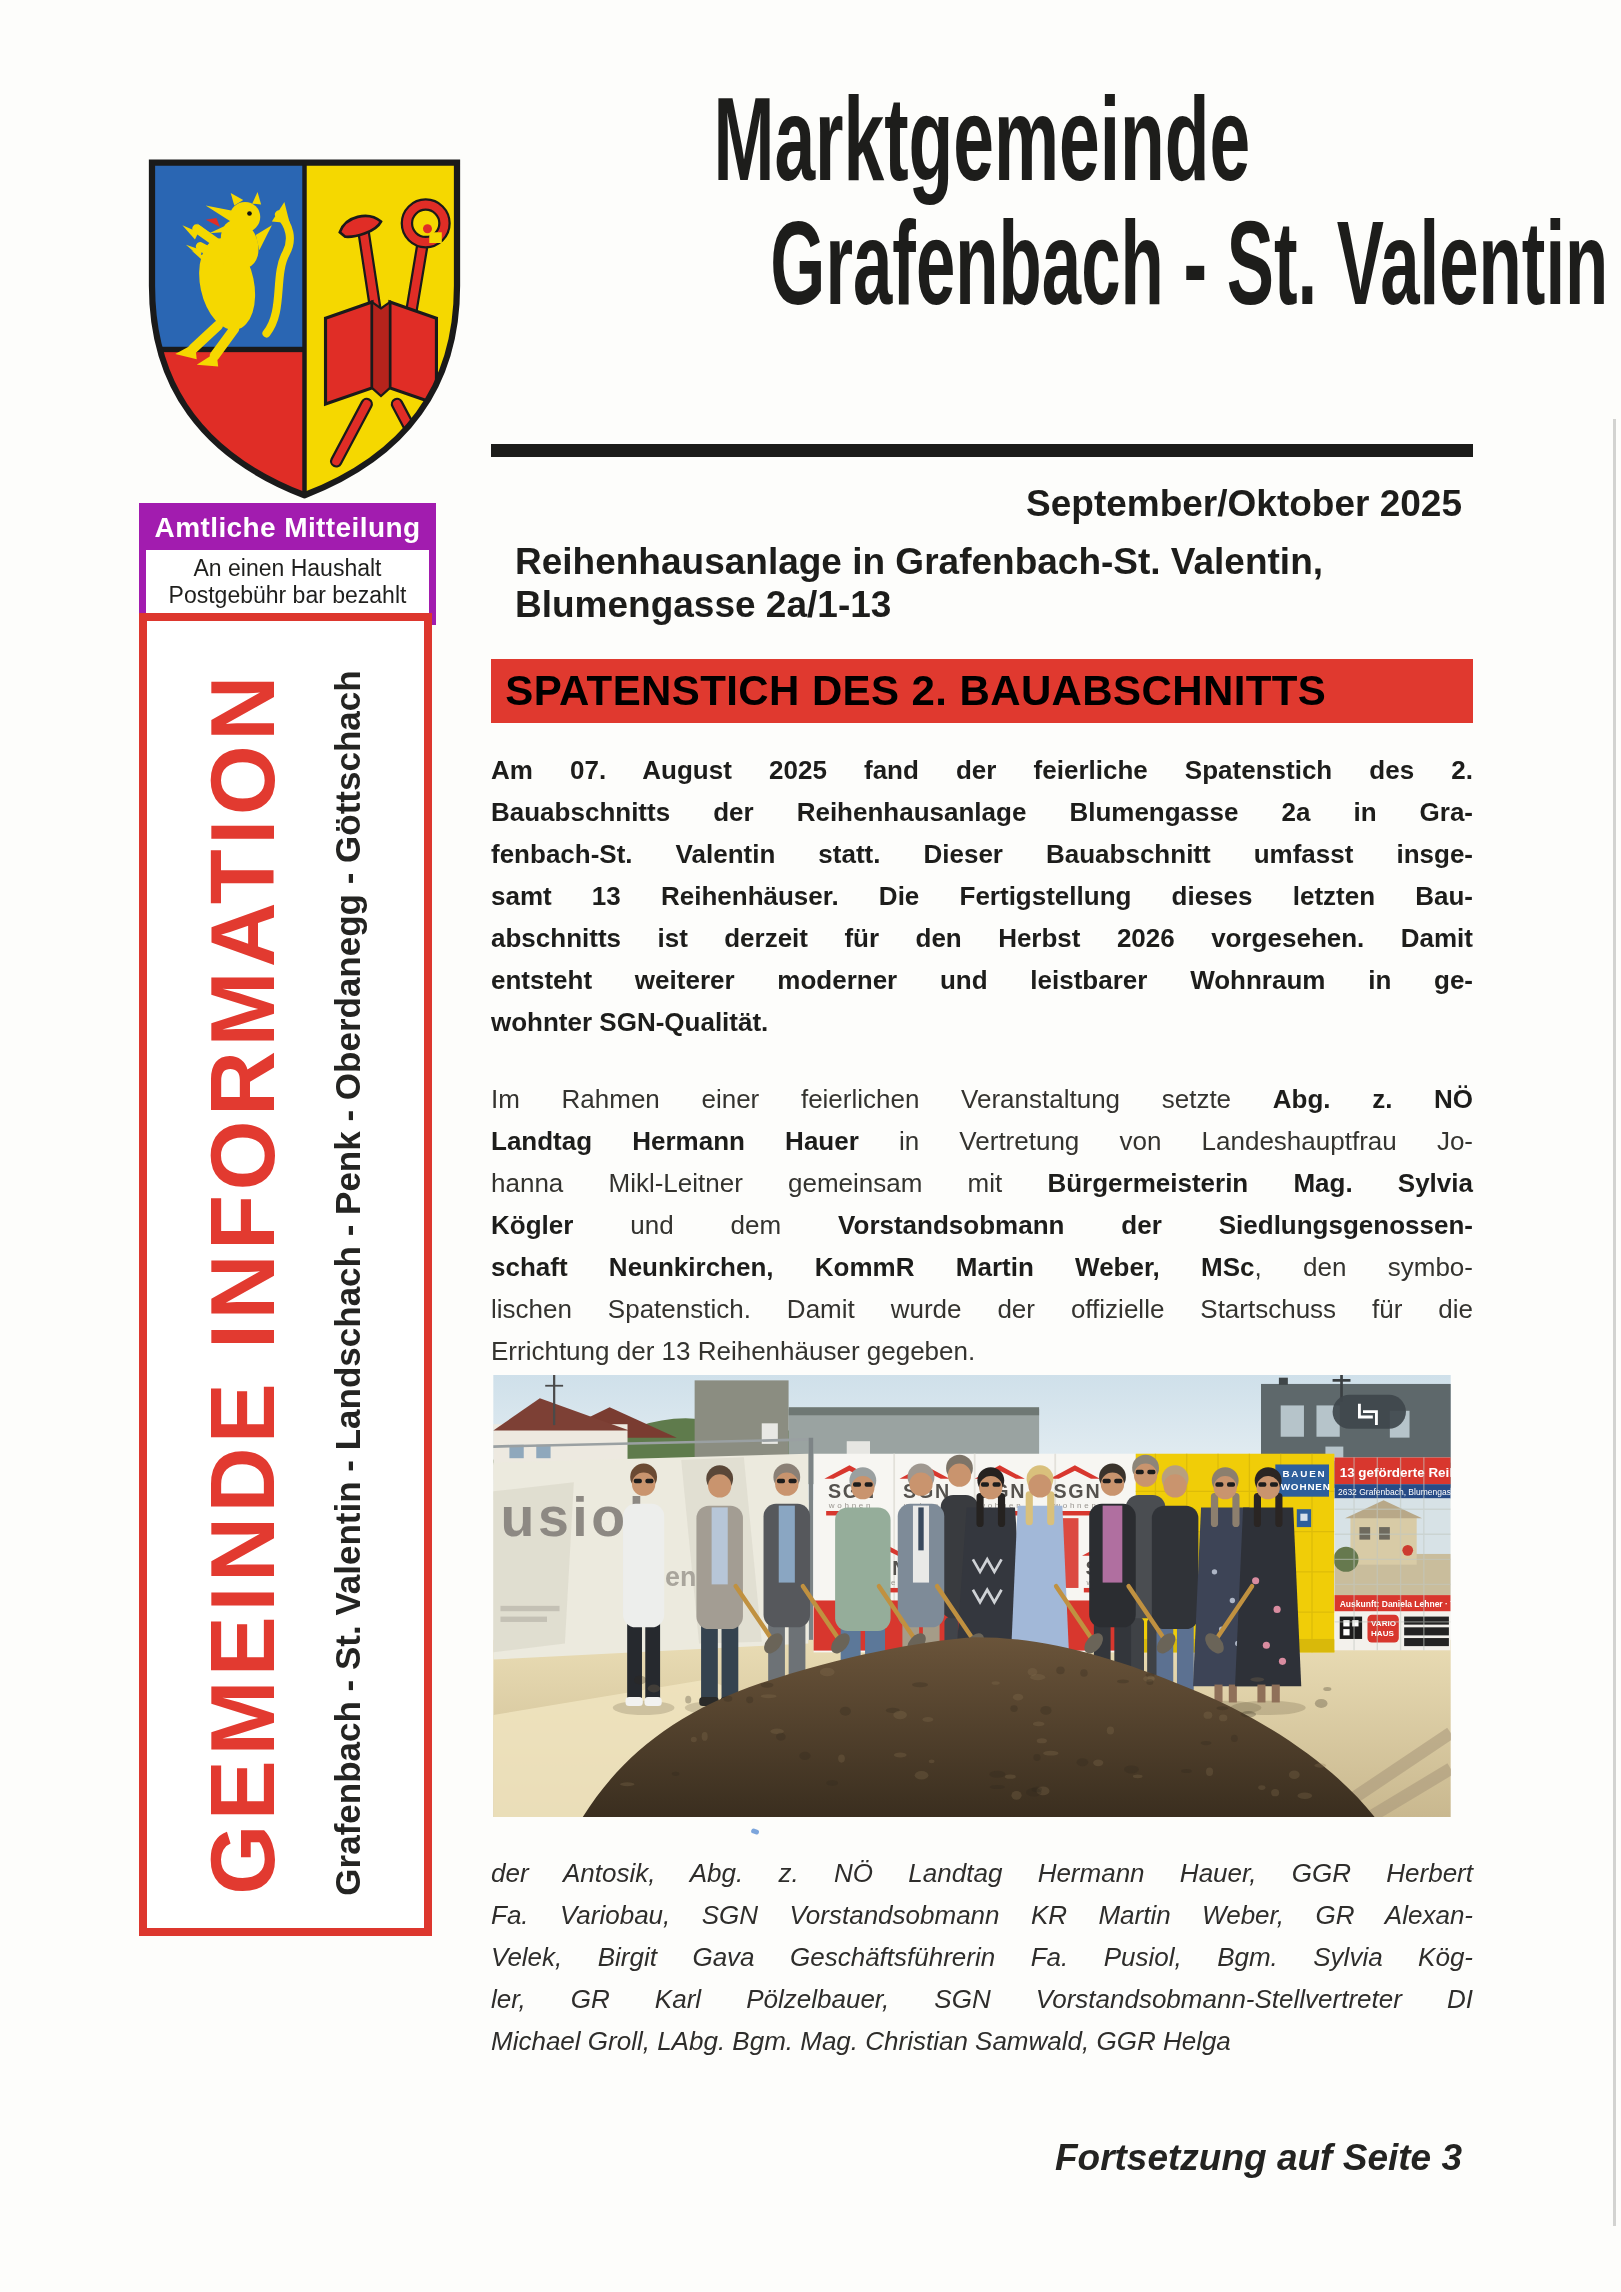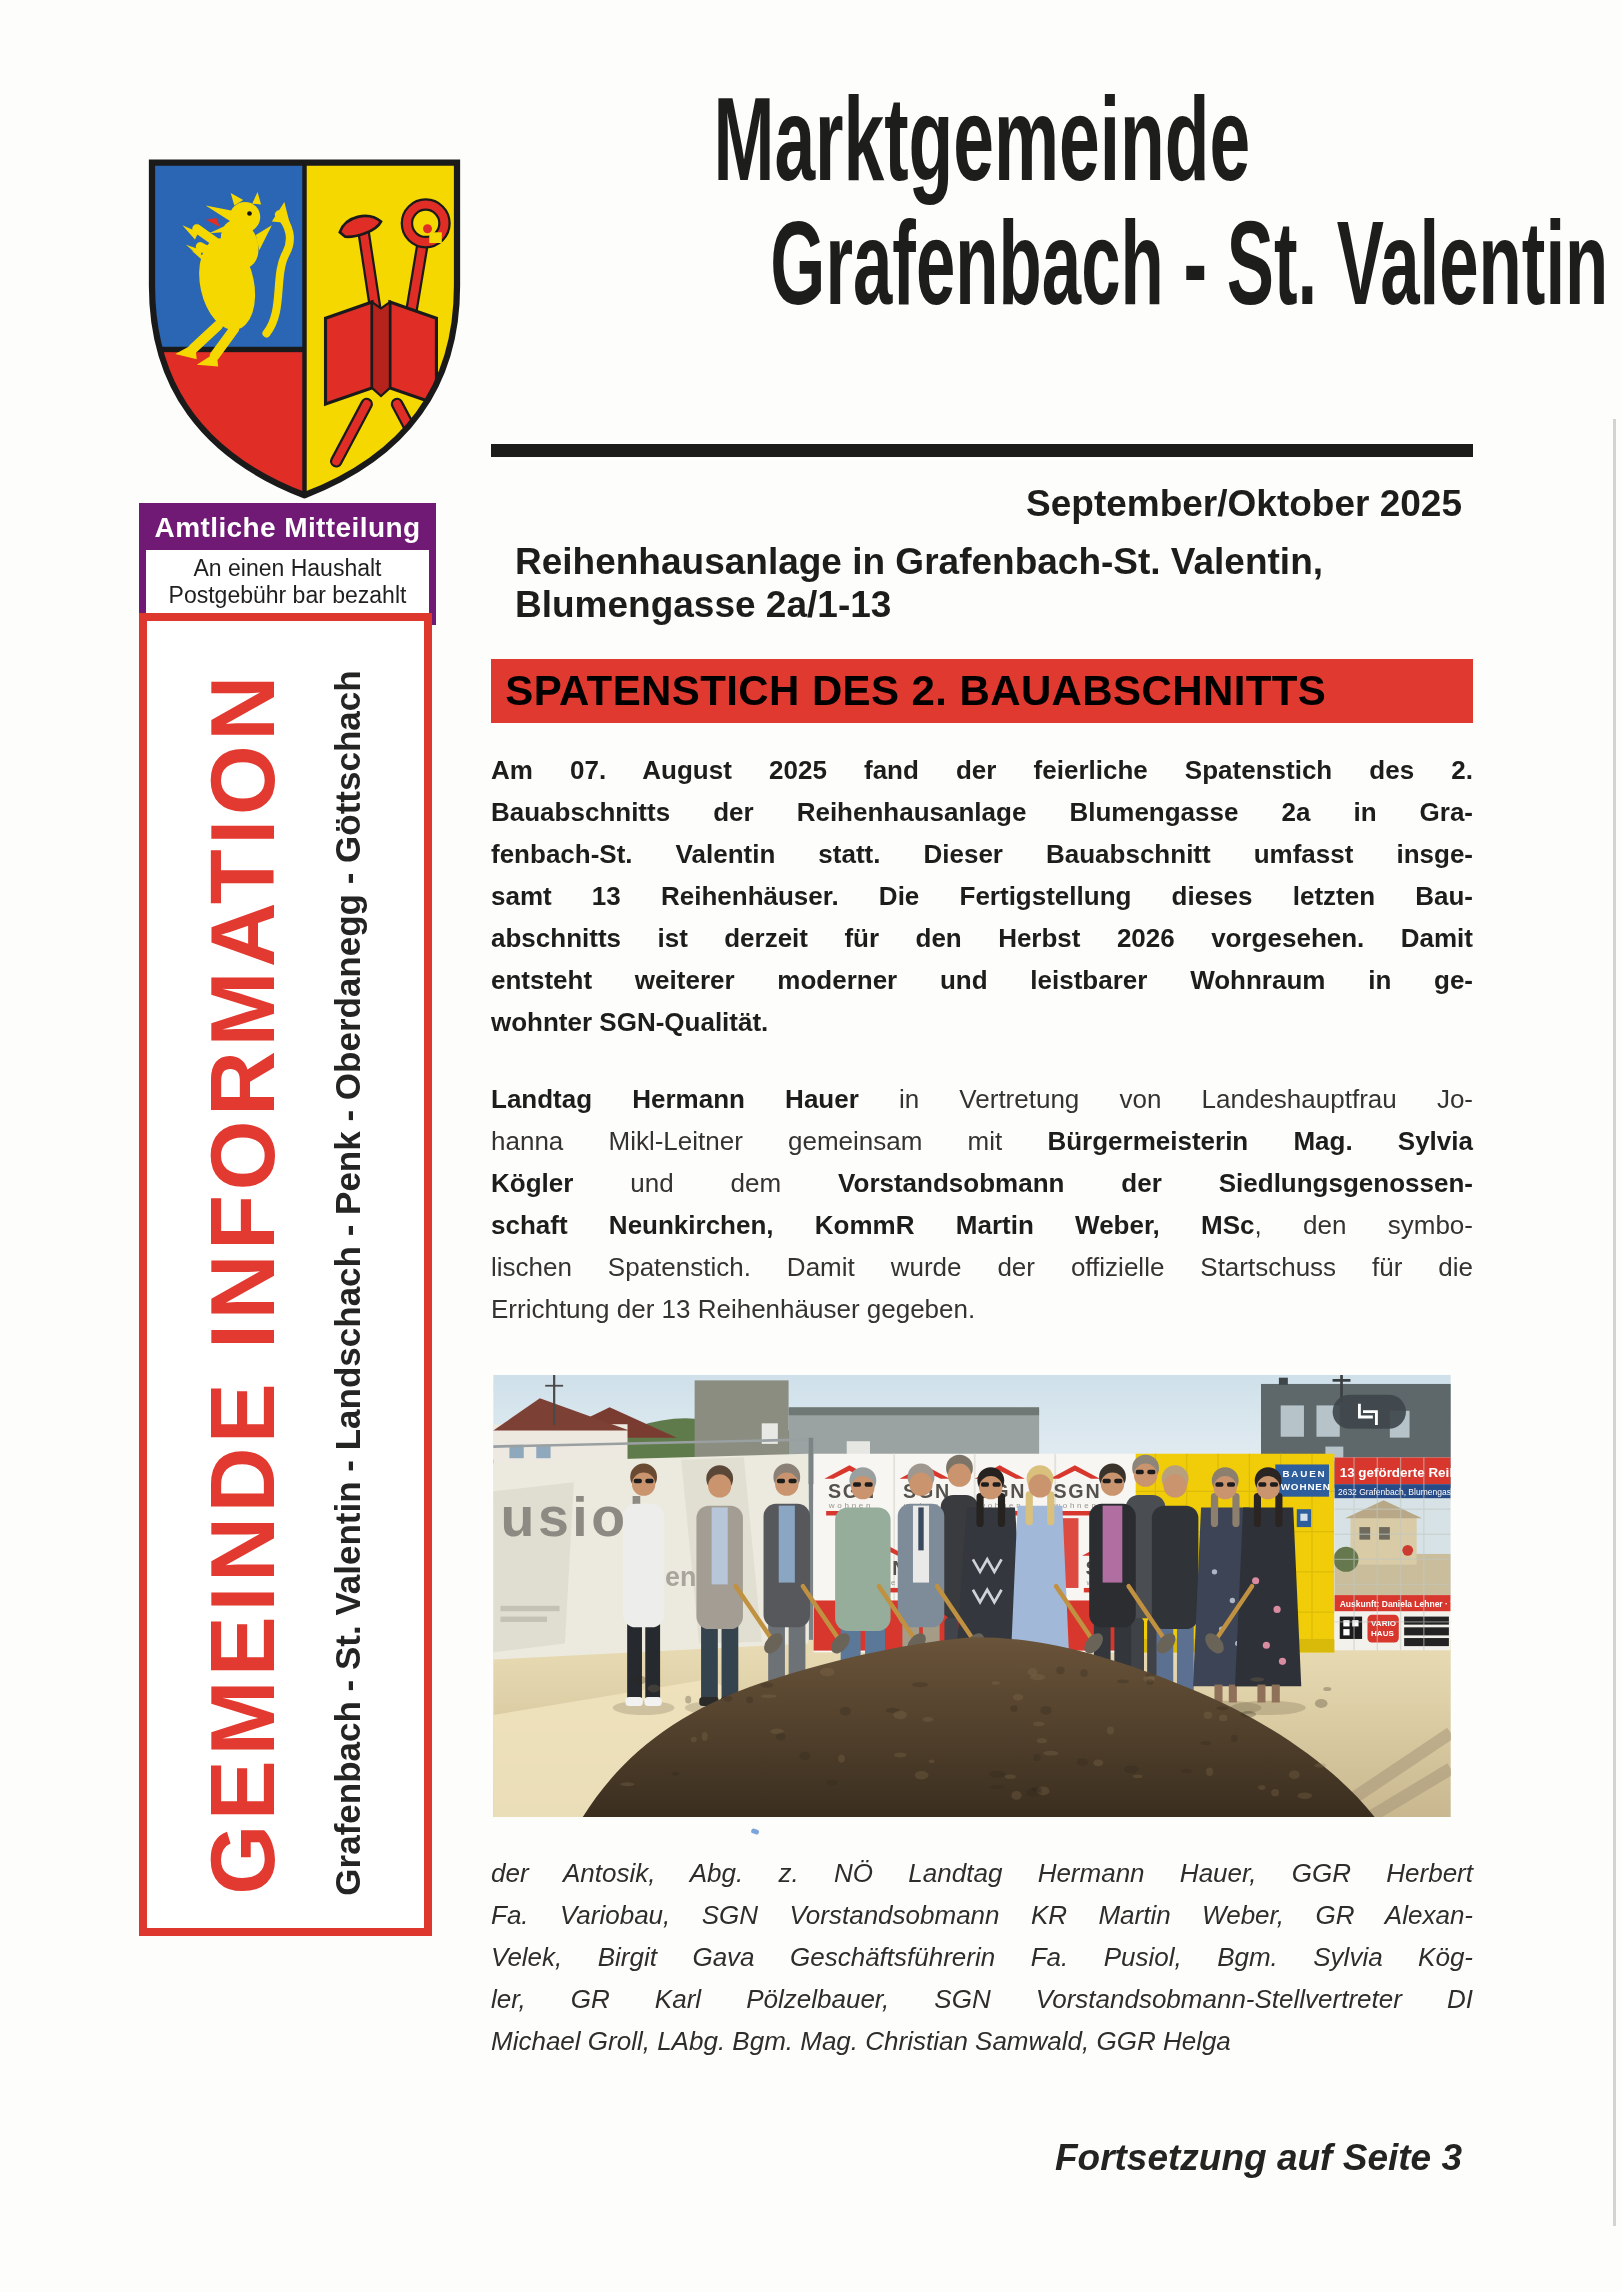--- a/index.html
+++ b/index.html
@@ -7,21 +7,21 @@
         font-family:"Liberation Sans","DejaVu Sans",sans-serif;overflow:hidden;}
   .abs{position:absolute;}
   
   .masthead{left:491px;top:77px;width:982px;text-align:center;color:#1d1d1b;font-weight:bold;}
   .masthead .tl{display:block;font-size:118px;line-height:124px;white-space:nowrap;}
   .masthead .tl span{display:inline-block;transform:scaleX(.62);transform-origin:center;}
   .masthead .tl.l2 span{transform:scaleX(.60);}
   .rule{left:491px;top:444px;width:982px;height:12.5px;background:#1c1c1a;}
   .issue{left:491px;top:483px;width:971px;text-align:right;font-size:37px;font-weight:bold;color:#1d1d1b;}
   
-  .official{left:139px;top:503px;width:297px;background:#701a75;padding:2.7px 7.2px 8px;box-sizing:border-box;}
+  .official{left:139px;top:503px;width:297px;background:#a21caf;padding:2.7px 7.2px 8px;box-sizing:border-box;}
   .official-title{color:#fff;font-weight:bold;font-size:28px;text-align:center;line-height:44px;letter-spacing:0.4px;}
   .official-inner{background:#fff;padding:5.4px 1.8px 8px;text-align:center;color:#1f1f1d;font-size:23px;line-height:27px;}
   .infobox{left:139px;top:613px;width:293px;height:1323px;border:8px solid #dd372e;background:#fff;box-sizing:border-box;}
   .vtext{transform:rotate(-90deg);transform-origin:0 0;white-space:nowrap;text-align:center;}
   .v-red{left:188px;top:1927px;width:1288px;height:111px;font-size:90px;line-height:111px;font-weight:bold;
          color:#e23a30;letter-spacing:4.5px;}
   .v-black{left:319px;top:1927px;width:1288px;height:57px;font-size:35px;line-height:57px;font-weight:bold;color:#242422;}
   
   .lead{left:515px;top:540px;width:982px;font-size:37px;line-height:43px;font-weight:bold;color:#1d1d1b;}
   .banner{left:491px;top:659px;width:982px;height:64px;background:#e0392f;box-sizing:border-box;}
@@ -132,20 +132,21 @@
   <div class="abs jtext para1">
       <div class="jline"><span class="rb">Am 07. August 2025 fand der feierliche Spatenstich des 2.</span></div>
       <div class="jline"><span class="rb">Bauabschnitts der Reihenhausanlage Blumengasse 2a in Gra-</span></div>
       <div class="jline"><span class="rb">fenbach-St. Valentin statt. Dieser Bauabschnitt umfasst insge-</span></div>
       <div class="jline"><span class="rb">samt 13 Reihenhäuser. Die Fertigstellung dieses letzten Bau-</span></div>
       <div class="jline"><span class="rb">abschnitts ist derzeit für den Herbst 2026 vorgesehen. Damit</span></div>
       <div class="jline"><span class="rb">entsteht weiterer moderner und leistbarer Wohnraum in ge-</span></div>
       <div class="jline"><span class="rb">wohnter SGN-Qualität.</span></div>
     </div>
   <div class="abs jtext para2">
+      <div class="jline"><span>Im Rahmen einer feierlichen Veranstaltung setzte </span><span class="rb">Abg. z. NÖ</span></div>
       <div class="jline"><span class="rb">Landtag Hermann Hauer</span><span> in Vertretung von Landeshauptfrau Jo-</span></div>
       <div class="jline"><span>hanna Mikl-Leitner gemeinsam mit </span><span class="rb">Bürgermeisterin Mag. Sylvia</span></div>
       <div class="jline"><span class="rb">Kögler</span><span> und dem </span><span class="rb">Vorstandsobmann der Siedlungsgenossen-</span></div>
       <div class="jline"><span class="rb">schaft Neunkirchen, KommR Martin Weber, MSc</span><span>, den symbo-</span></div>
       <div class="jline"><span>lischen Spatenstich. Damit wurde der offizielle Startschuss für die</span></div>
       <div class="jline"><span>Errichtung der 13 Reihenhäuser gegeben.</span></div>
     </div>
 
   <svg class="abs photo" viewBox="0 0 1070 494">
     <defs>

